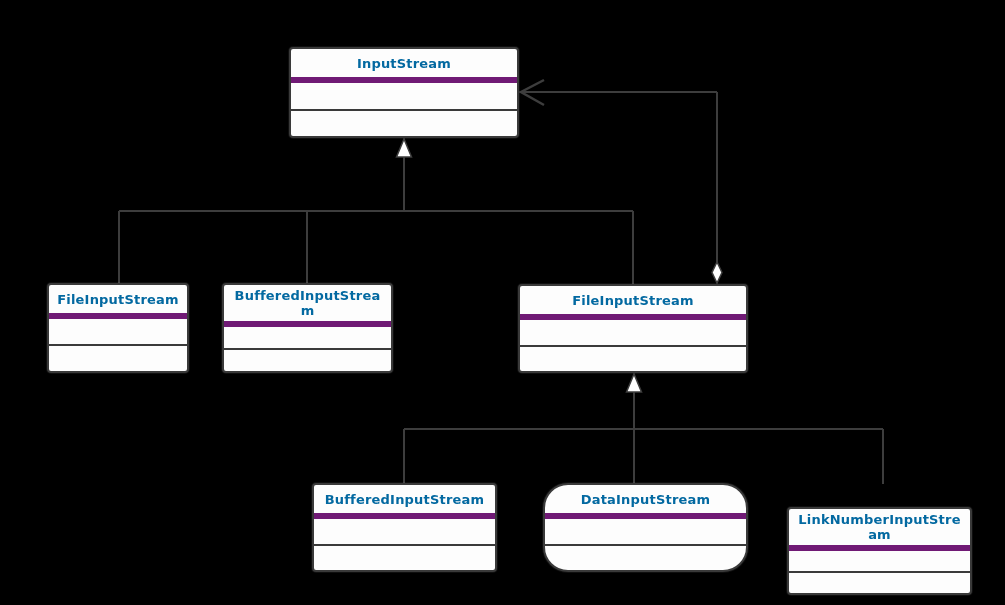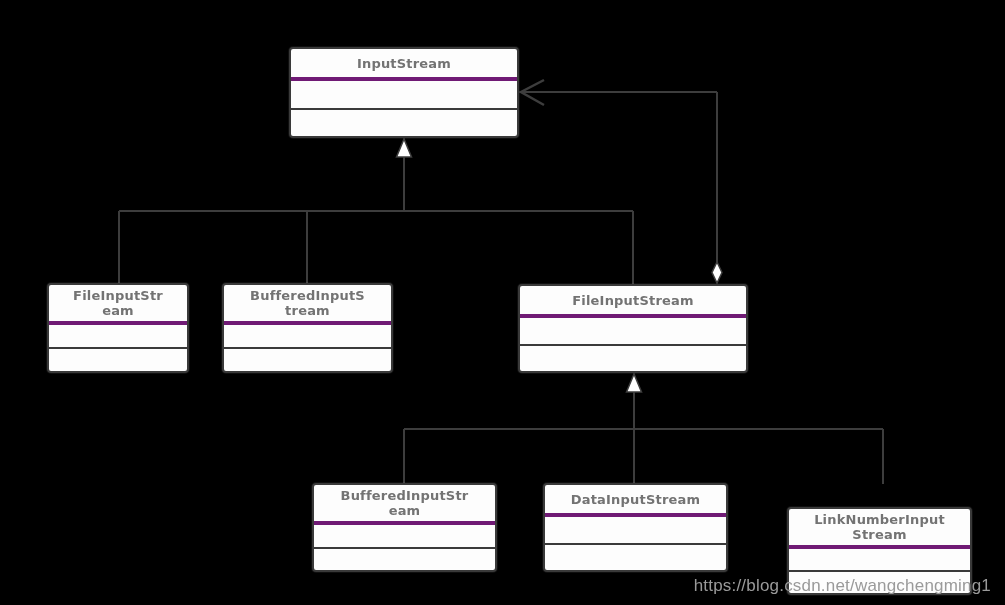--- a/index.html
+++ b/index.html
@@ -30,28 +30,28 @@
     border-radius: 4px;
     display: flex;
     flex-direction: column;
     box-shadow: 0 0 0 1px rgba(255,255,255,0.06);
   }
   .uml-title {
     display: flex;
     align-items: center;
     justify-content: center;
     text-align: center;
-    padding: 3px 24px;
+    padding: 3px 8px;
     min-height: 22px;
     font-size: 13px;
     font-weight: bold;
     letter-spacing: 0.2px;
     line-height: 15px;
-    color: #737373;
-    border-bottom: 4px solid #701a75;
+    color: #0369a1;
+    border-bottom: 6px solid #701a75;
     word-break: break-all;
   }
   .uml-compartment {
     flex: 1;
   }
   .uml-compartment.attrs {
     border-bottom: 2px solid #3a3a3a;
   }
   .watermark {
     position: absolute;
@@ -119,27 +119,26 @@
     <div class="uml-compartment attrs"></div>
     <div class="uml-compartment"></div>
   </div>
 
   <div class="uml-class" style="left:312px; top:483px; width:185px; height:89px;">
     <div class="uml-title">BufferedInputStream</div>
     <div class="uml-compartment attrs"></div>
     <div class="uml-compartment"></div>
   </div>
 
-  <div class="uml-class" style="left:543px; top:483px; width:185px; height:89px;">
+  <div class="uml-class" style="left:543px; top:483px; width:205px; height:89px;border-radius:25px;">
     <div class="uml-title">DataInputStream</div>
     <div class="uml-compartment attrs"></div>
     <div class="uml-compartment"></div>
   </div>
 
   <div class="uml-class" style="left:787px; top:483px; width:185px; height:88px;margin-top:24px;">
     <div class="uml-title">LinkNumberInputStream</div>
     <div class="uml-compartment attrs"></div>
     <div class="uml-compartment"></div>
   </div>
 
-  <div class="watermark">https://blog.csdn.net/wangchengming1</div>
 
 </div>
 
 </body></html>

